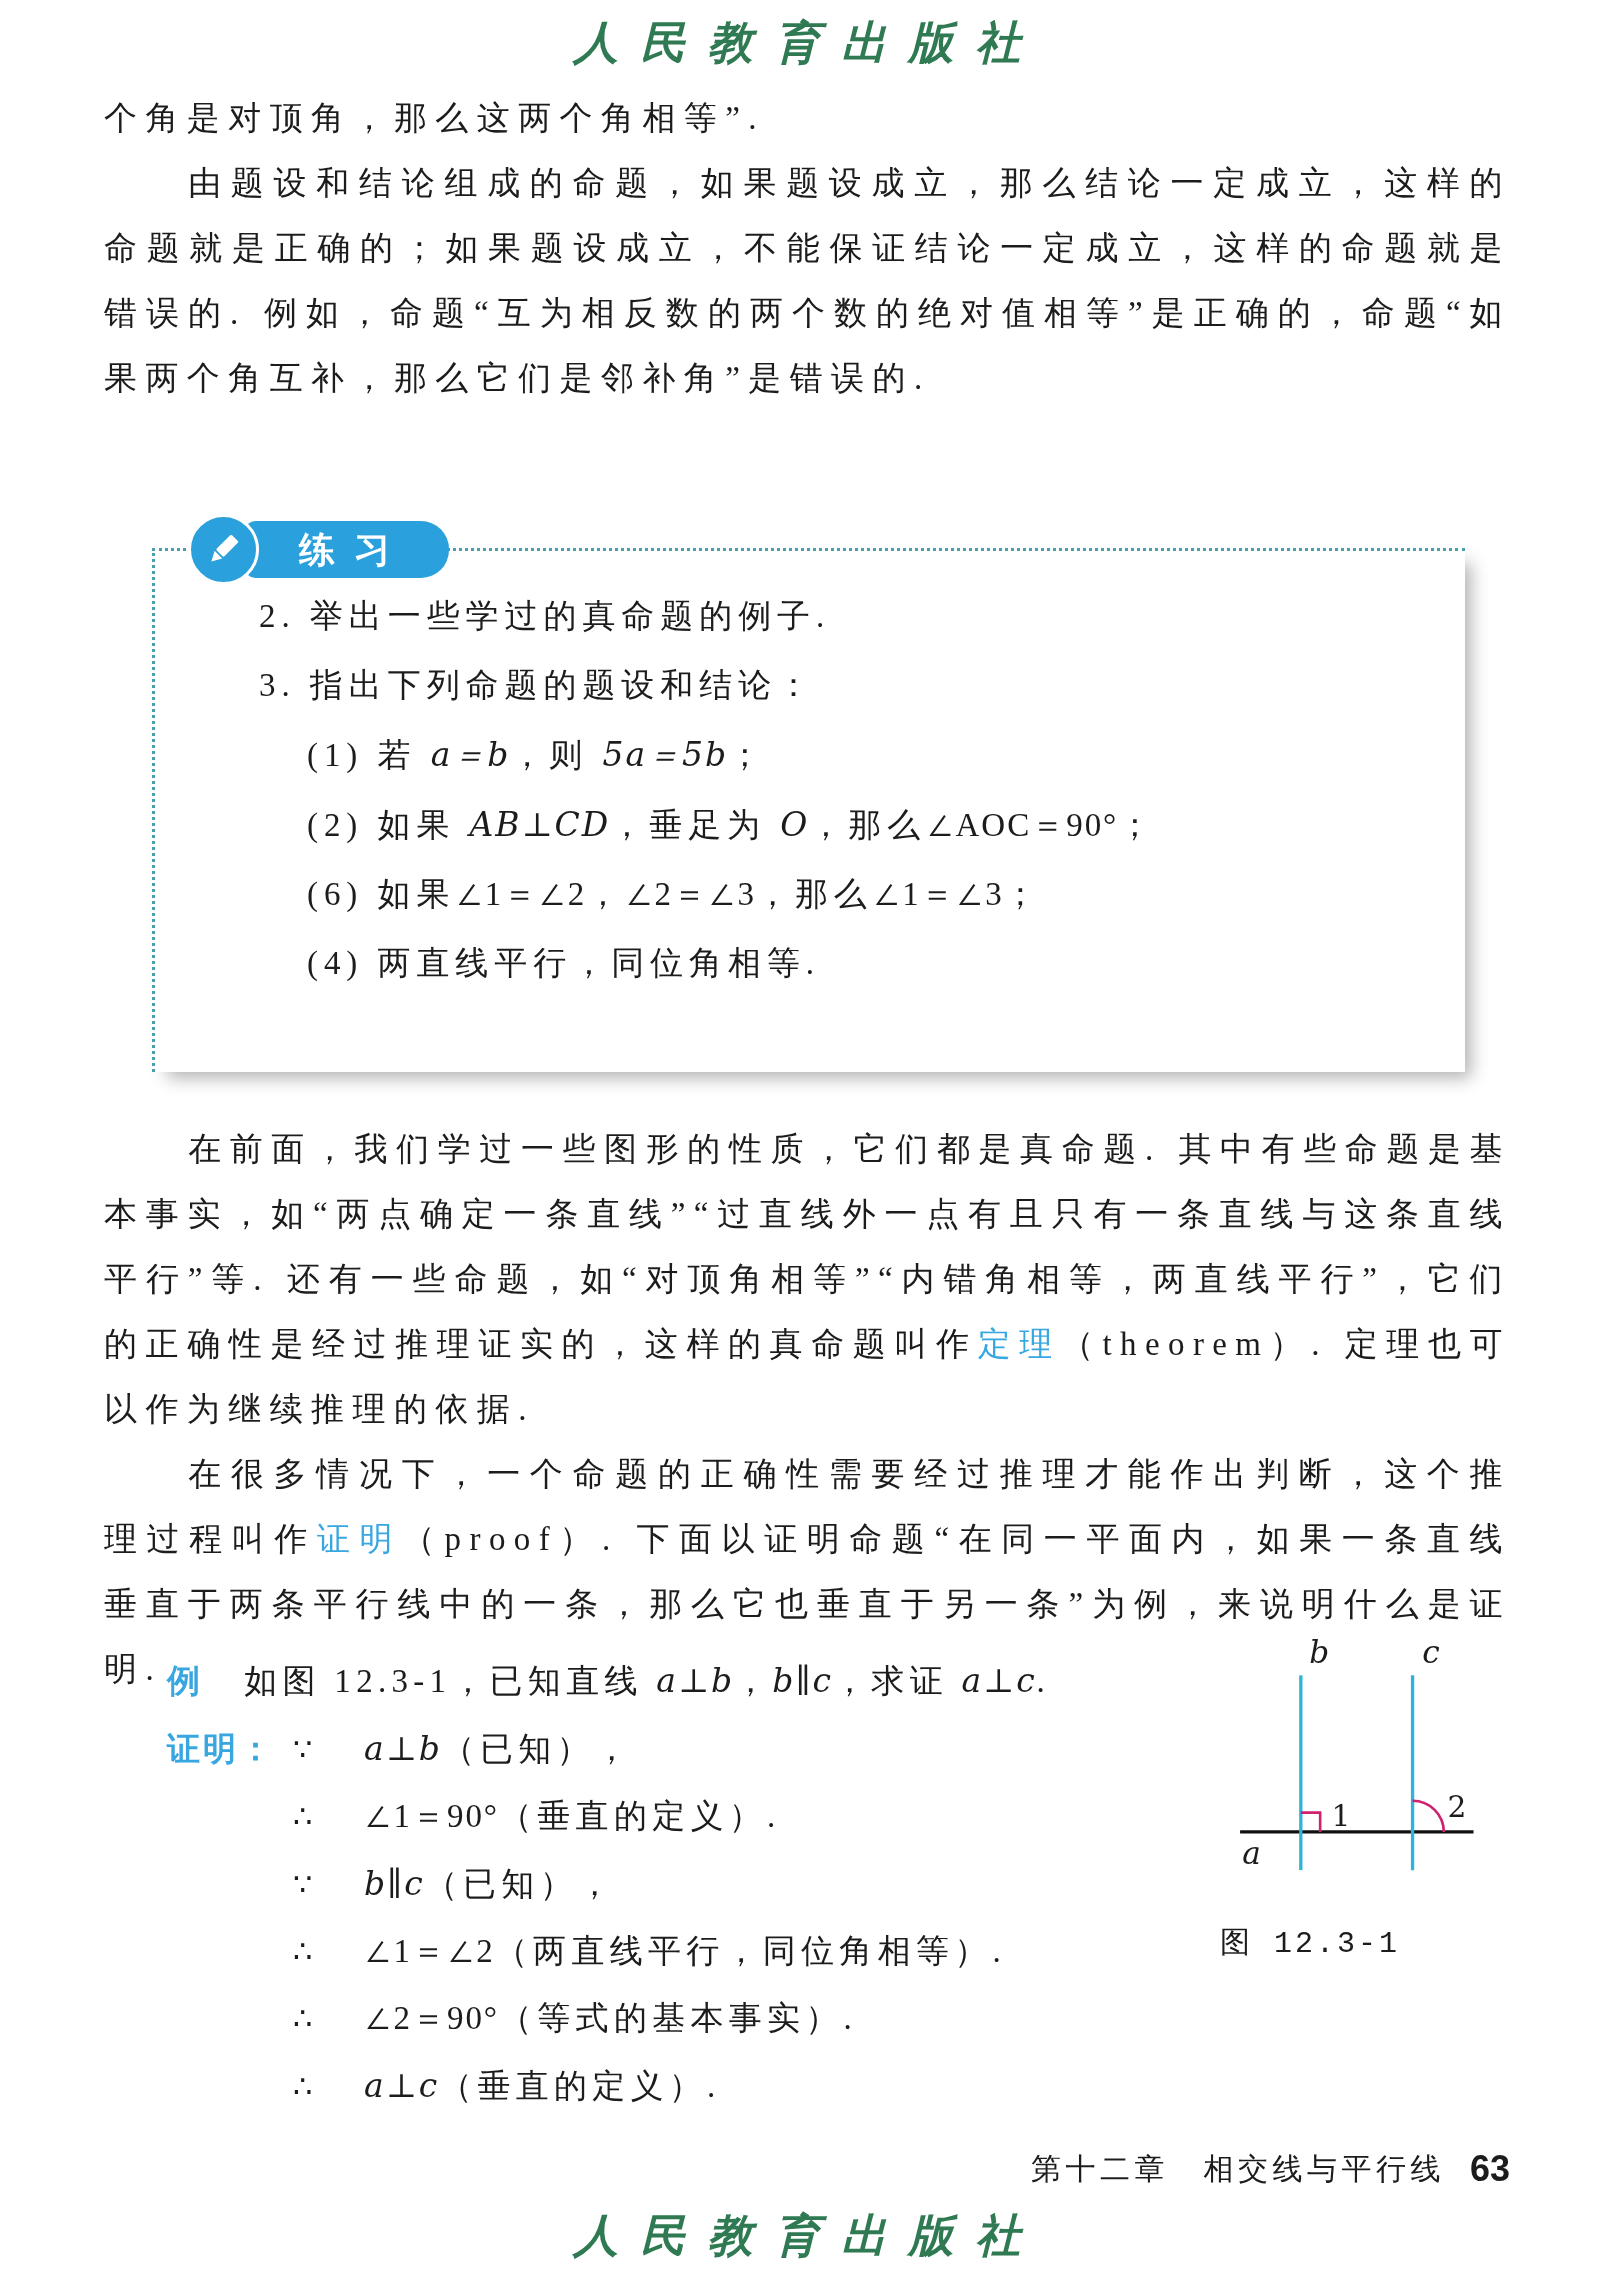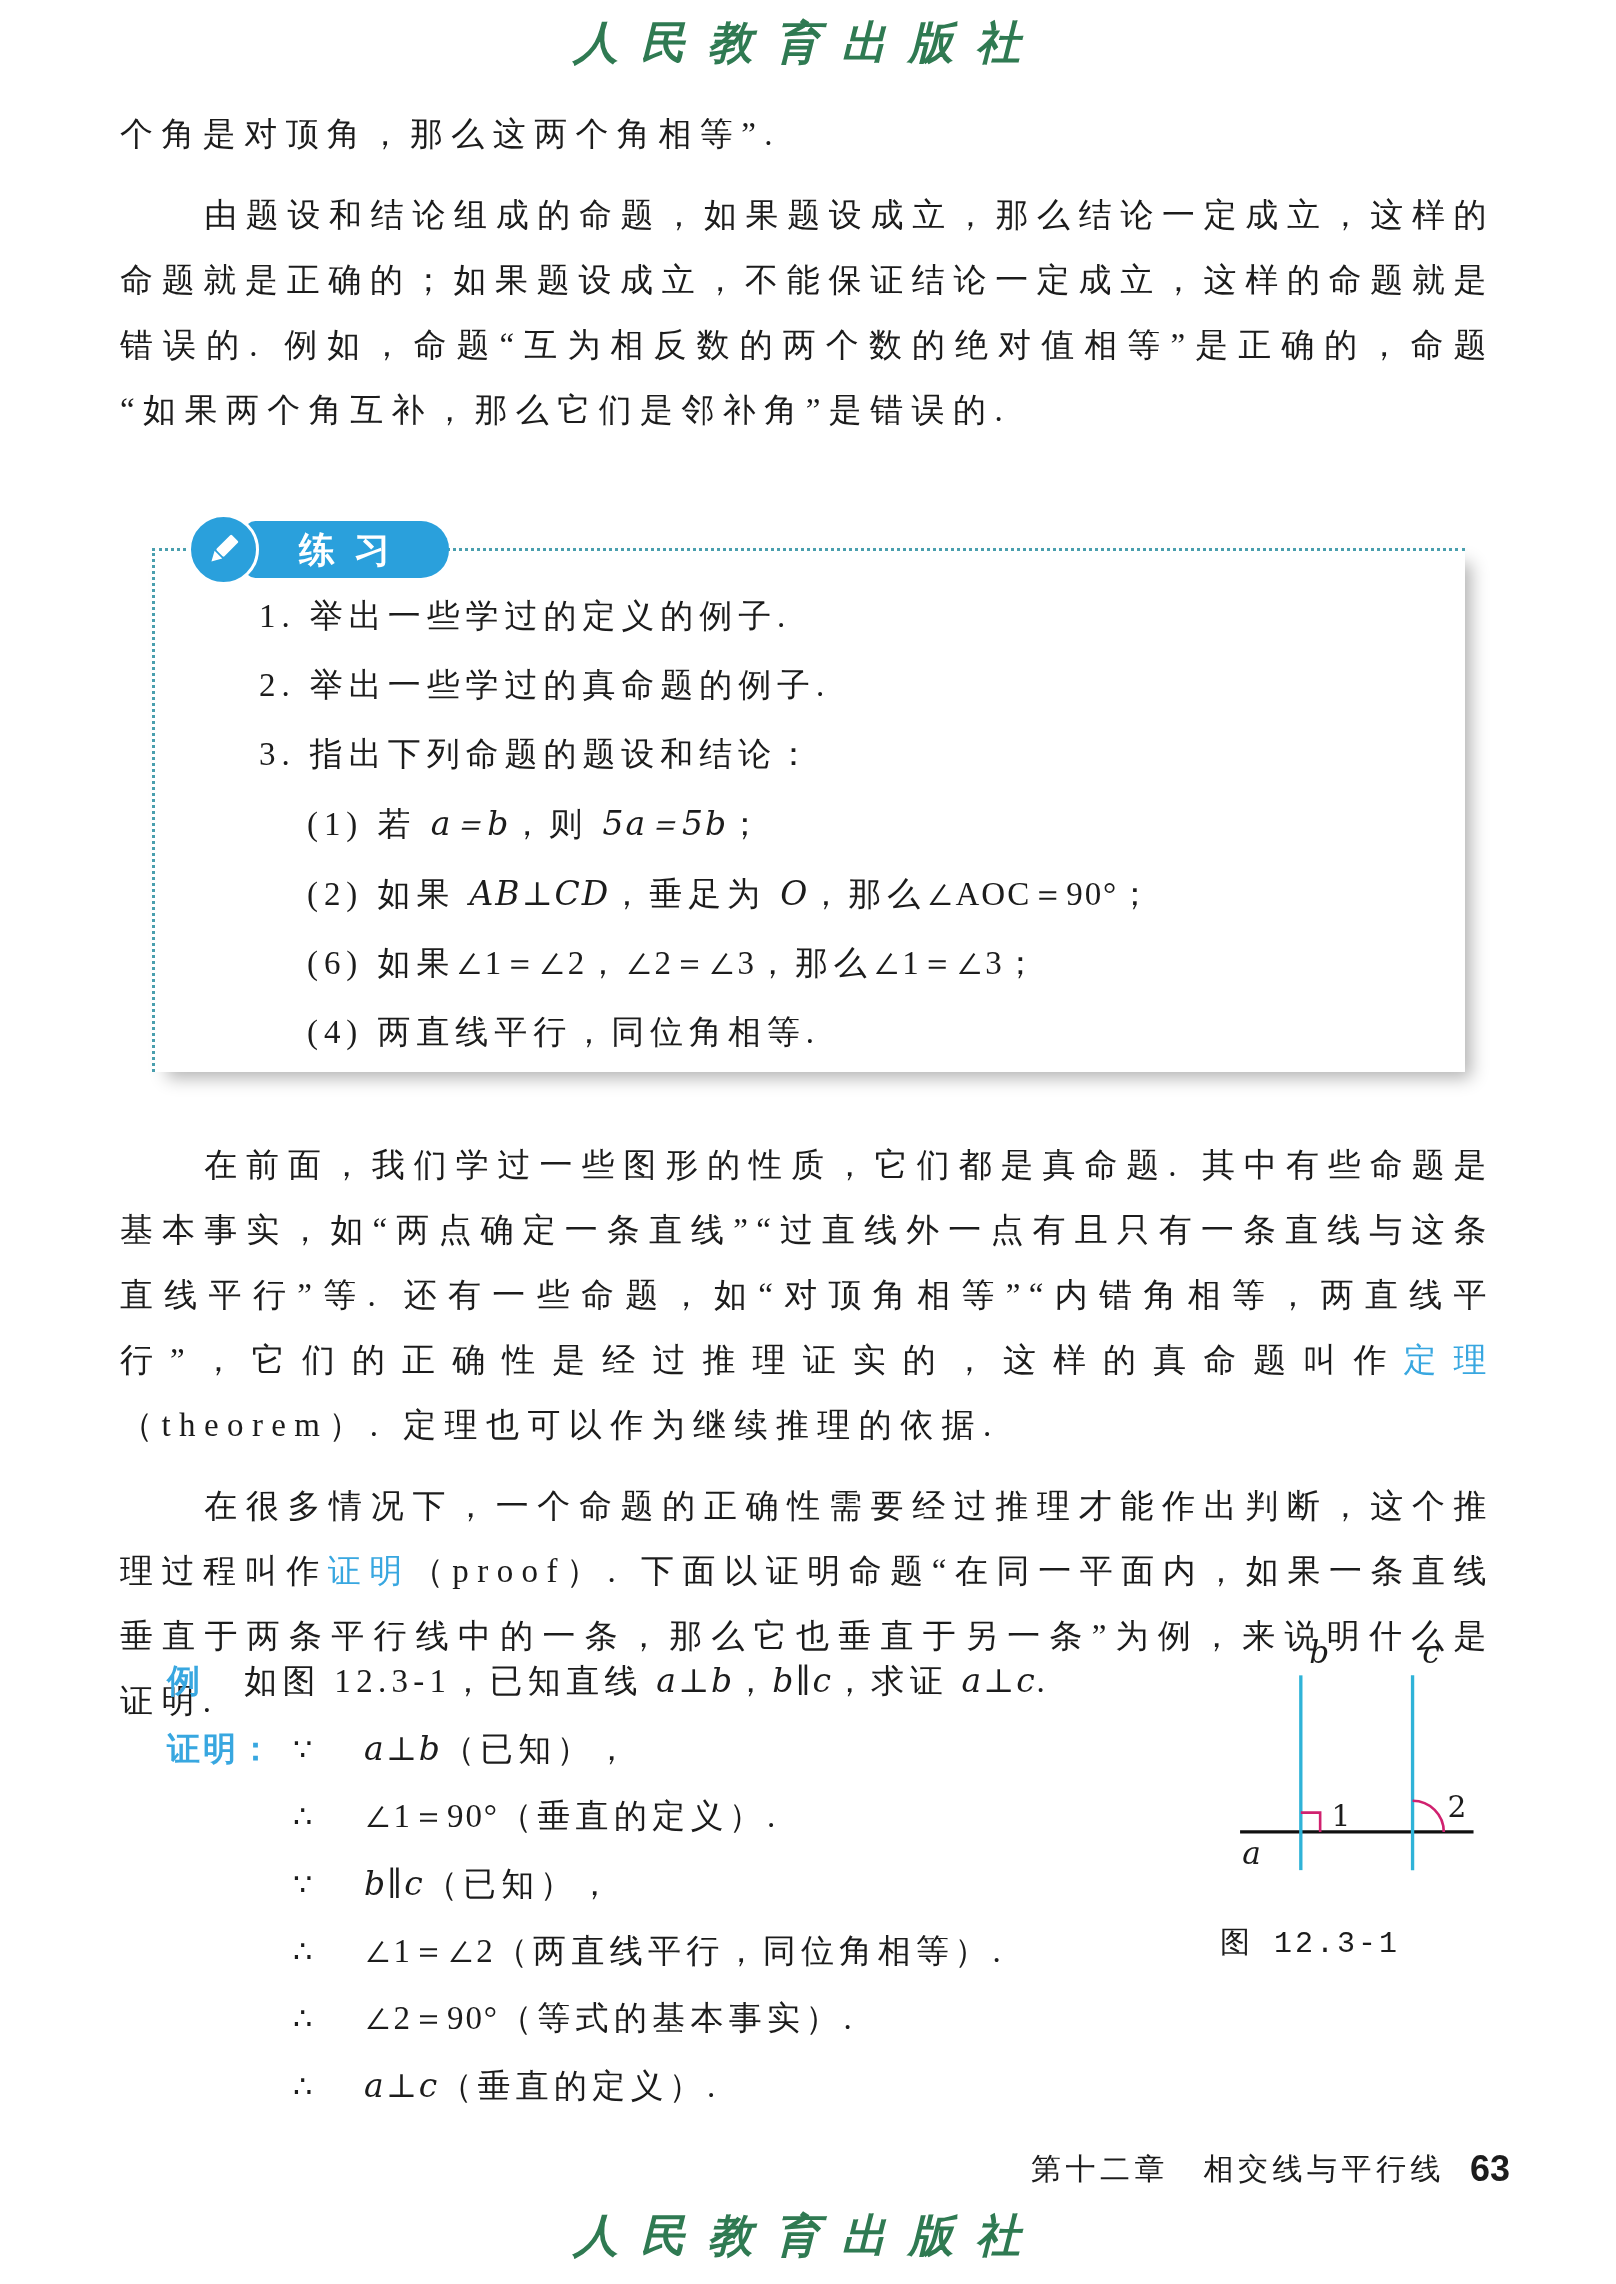--- a/index.html
+++ b/index.html
@@ -22,21 +22,21 @@
     position:absolute;left:0;width:100%;text-align:center;
     font-family:"DejaVu Serif",serif;font-style:italic;font-weight:bold;
     color:var(--logo-green);font-size:45px;letter-spacing:22px;white-space:nowrap;
   }
   .logo.top{top:13.4px;}
   .logo.bottom{top:2206px;}
   
   .textcol{position:absolute;left:104px;width:1407px;}
   .bodytext{
     font-size:33px;line-height:65px;letter-spacing:0.255em;
-    text-align:justify;margin:16px;
+    text-align:justify;margin:0;
   }
   .noindent{text-indent:0;}
   .indent{text-indent:2.55em;}
   .intro{top:86px;}
   .midtext{top:1117px;}
   .term{color:var(--term-blue);}
   .mi{font-family:"DejaVu Serif",serif;font-style:italic;letter-spacing:0.06em;}
   .mu{font-family:Liberation Serif, serif;letter-spacing:0.06em;}
   
   .practice-card{
@@ -109,21 +109,20 @@
         <svg width="45" height="45" viewBox="0 0 100 100" aria-hidden="true">
           <g transform="rotate(45 50 50)" fill="#ffffff">
             <rect x="38" y="14" width="24" height="48" rx="3"></rect>
             <path d="M38 66 L50 88 L62 66 Z"></path>
           </g>
         </svg>
       </div>
       <div class="badge-pill">练习</div>
     </div>
     <div class="practice-body">
-      <div class="p-line"><span>1. 举出一些学过的定义的例子.</span></div>
       <div class="p-line"><span>2. 举出一些学过的真命题的例子.</span></div>
       <div class="p-line"><span>3. 指出下列命题的题设和结论：</span></div>
       <div class="p-line p-sub"><span>(1) 若 </span><span class="mi">a＝b</span><span>，则 </span><span class="mi">5a＝5b</span><span>；</span></div>
       <div class="p-line p-sub"><span>(2) 如果 </span><span class="mi">AB⊥CD</span><span>，垂足为 </span><span class="mi">O</span><span>，那么</span><span class="mu">∠AOC＝90°</span><span>；</span></div>
       <div class="p-line p-sub"><span>(6) 如果</span><span class="mu">∠1＝∠2</span><span>，</span><span class="mu">∠2＝∠3</span><span>，那么</span><span class="mu">∠1＝∠3</span><span>；</span></div>
       <div class="p-line p-sub"><span>(4) 两直线平行，同位角相等.</span></div>
     </div>
   </div>
 
   <div class="textcol midtext">

